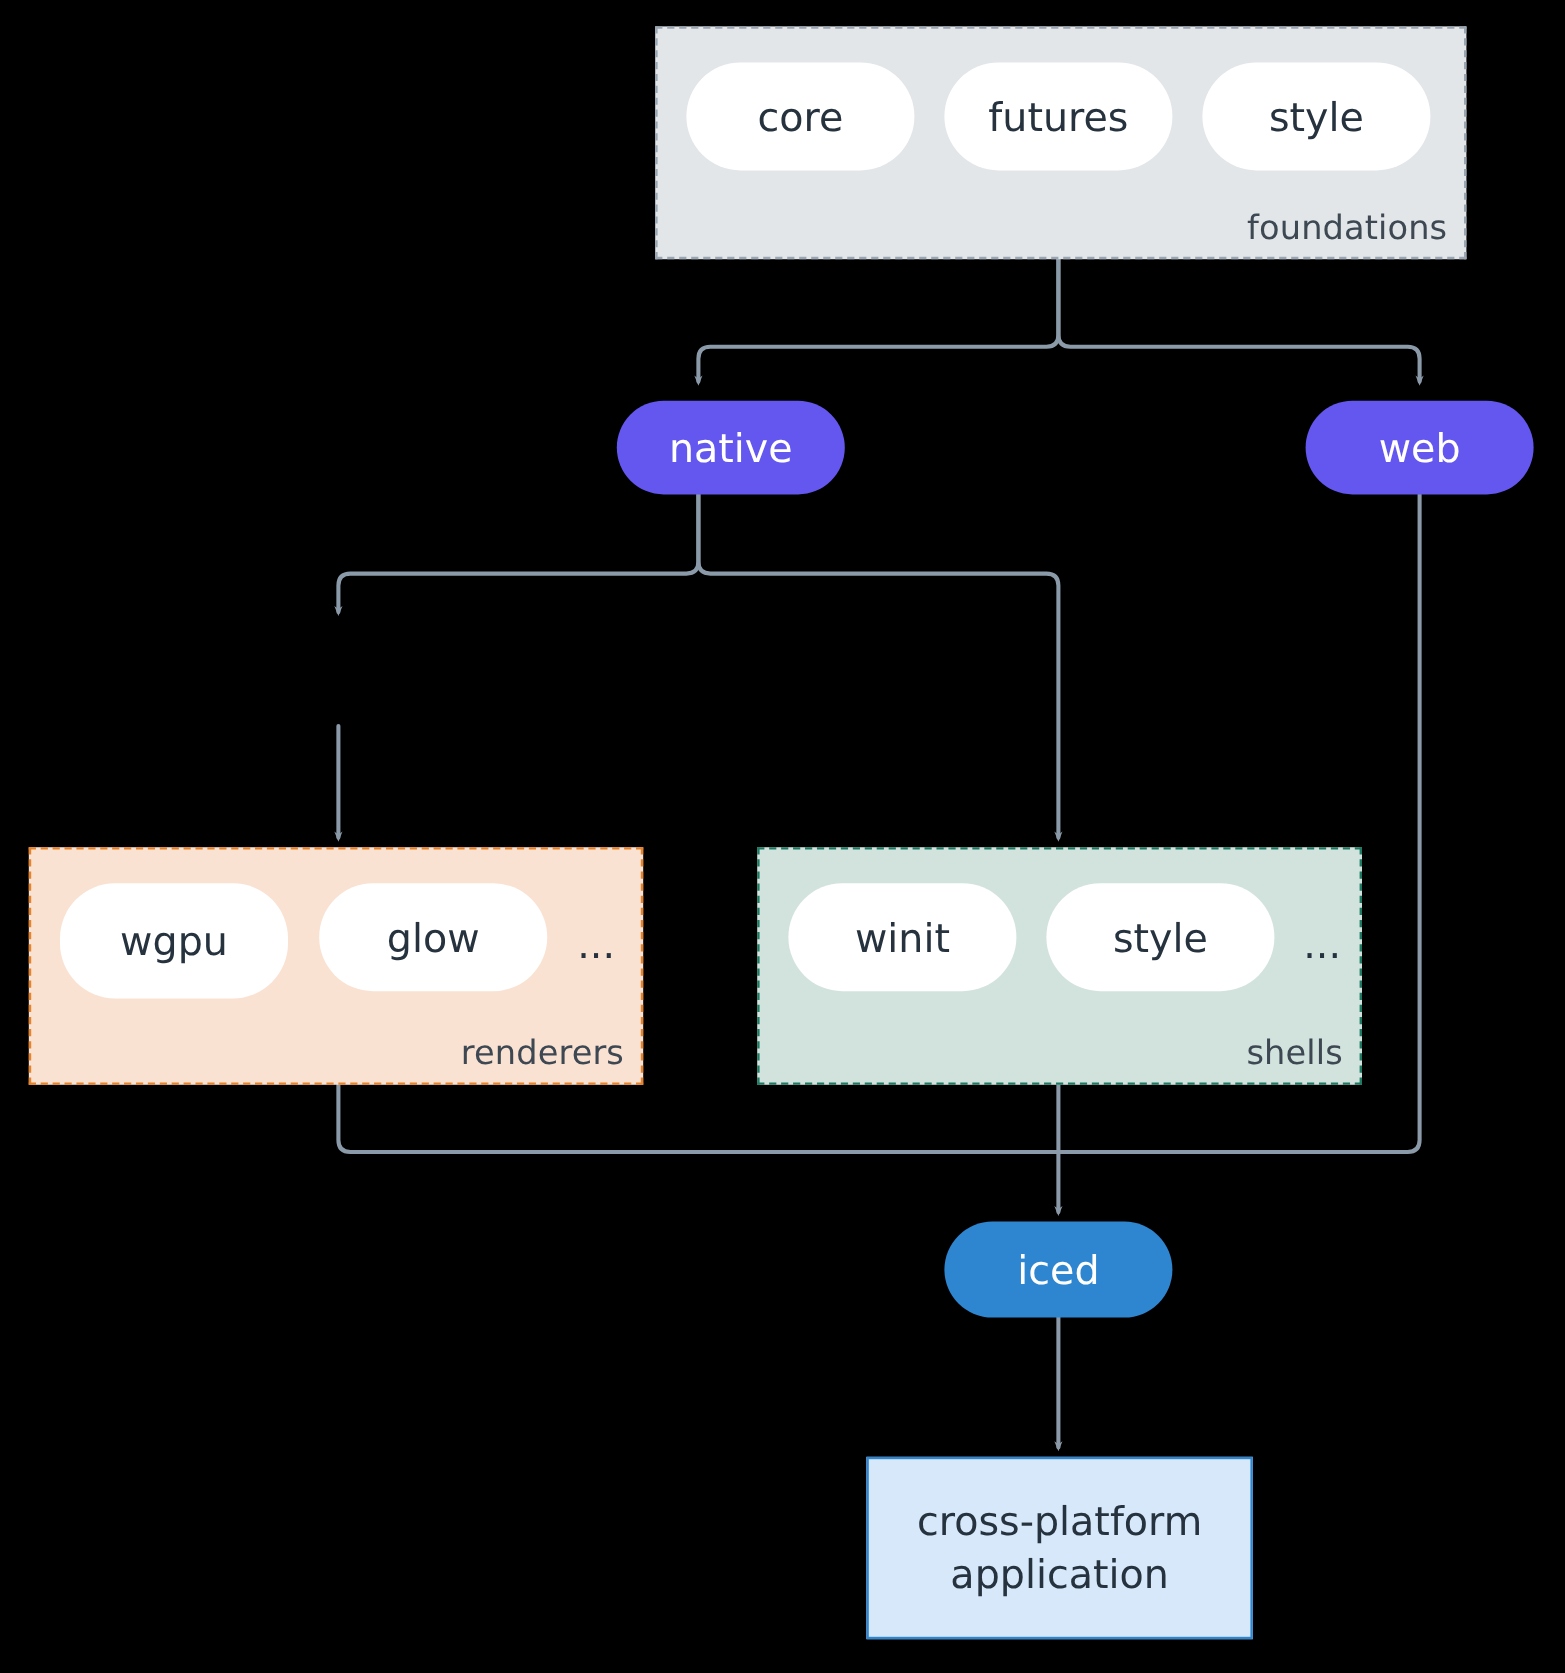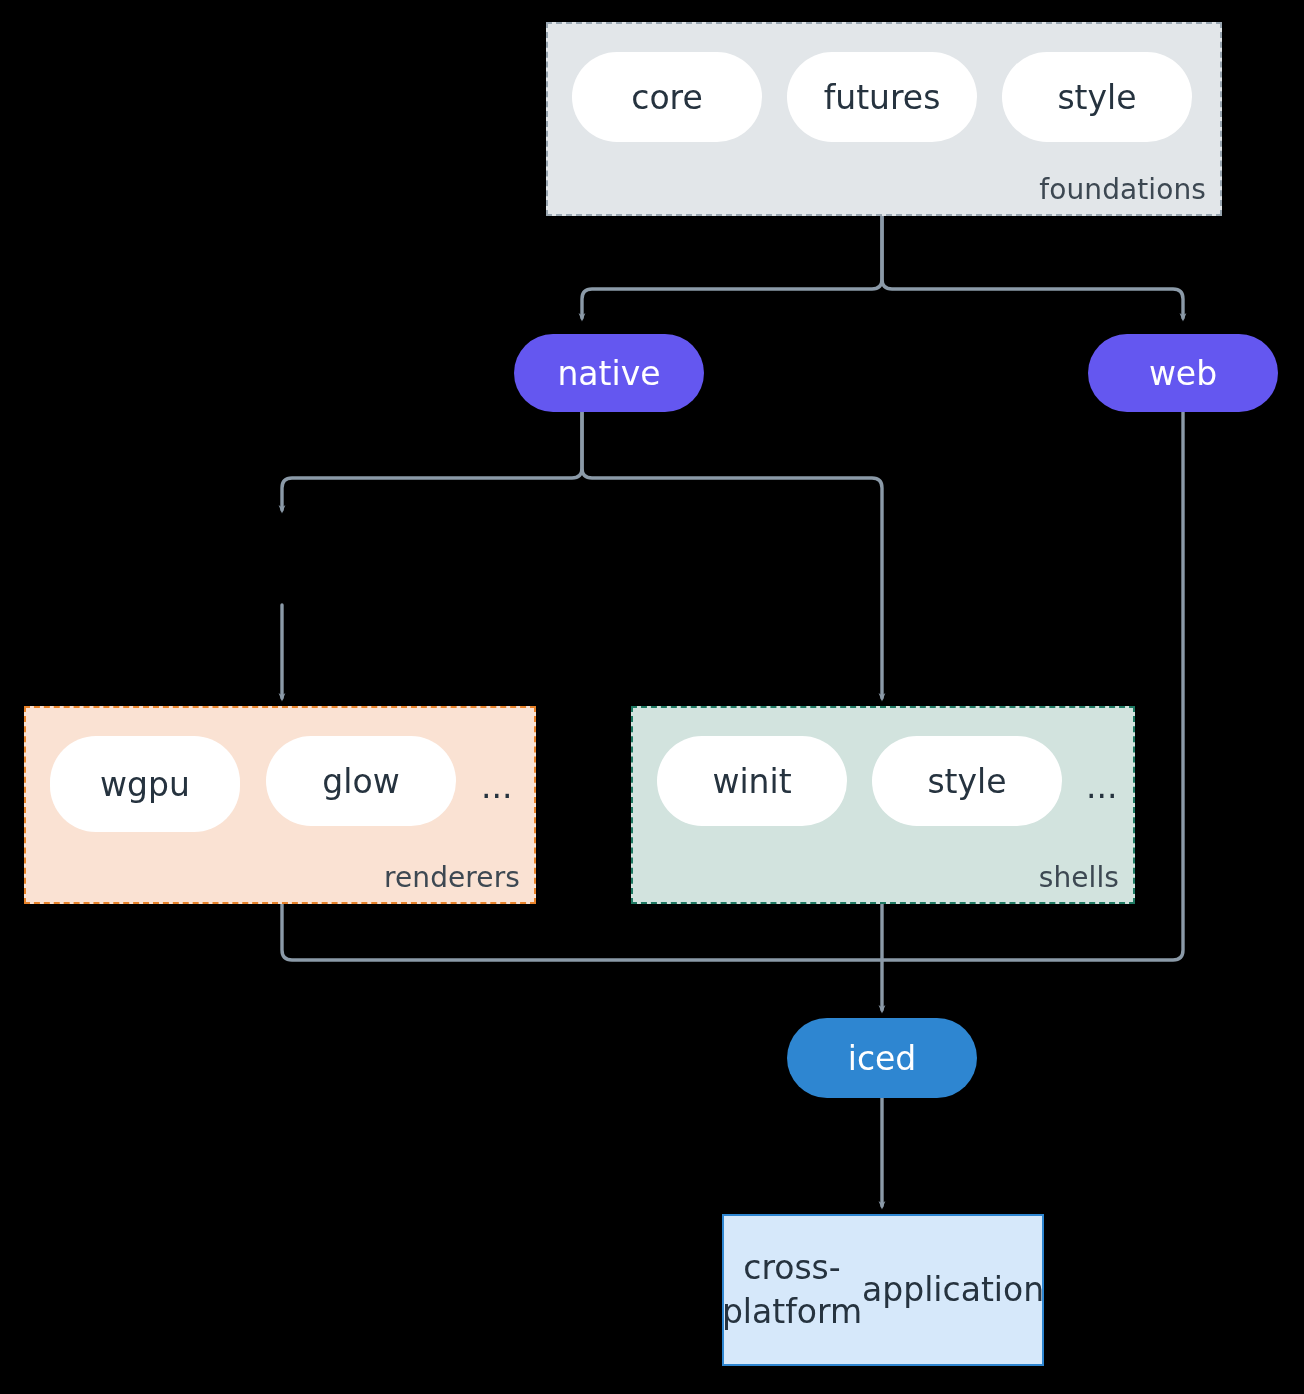--- a/index.html
+++ b/index.html
@@ -88,21 +88,21 @@
   .node-orange { background: #e0833e; }
   .node-blue   { background: #2e86d1; }
 
   
   .rect-node {
     background: #d6e8fa;
     border: 2px solid #2e86d1;
     color: #26333f;
     font-size: 33px;
     line-height: 1.32;
-    flex-direction: row;
+    flex-direction: column;
   }
 </style>
 </head>
 <body>
 
 <div id="stage">
 
   <svg class="edges" viewBox="0 0 1304 1394">
     <defs>
       <marker id="arrow" markerWidth="10" markerHeight="10" refX="5.6" refY="4" orient="auto" markerUnits="userSpaceOnUse">

